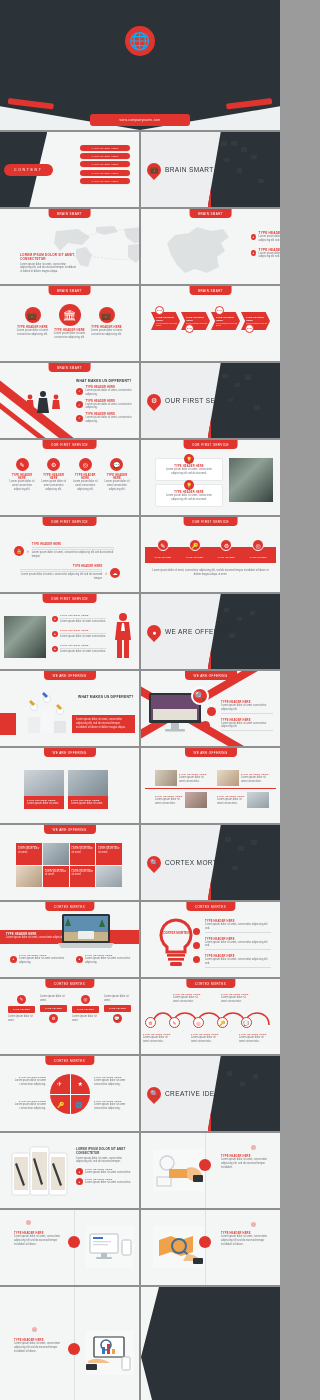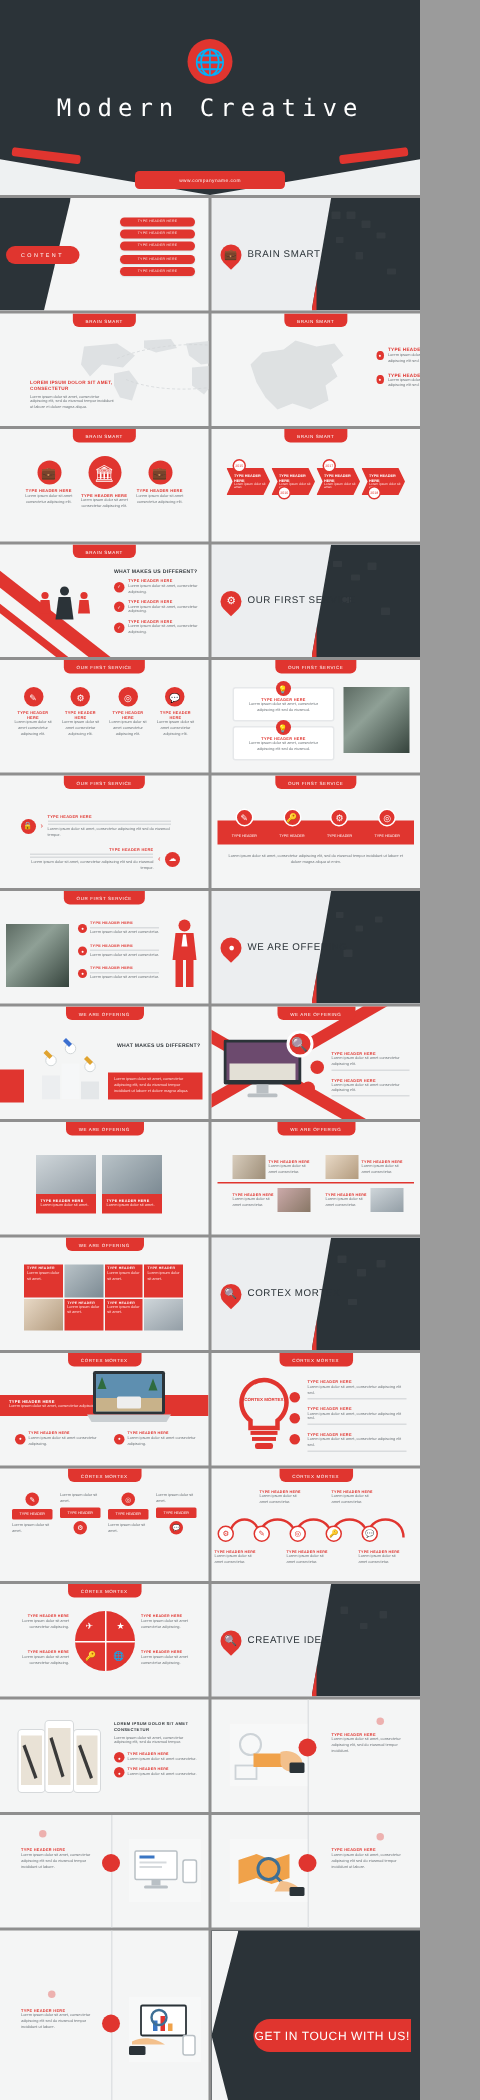--- a/index.html
+++ b/index.html
@@ -82,21 +82,20 @@
 </style>
 </head>
 <body>
 
 <div class="page">
 
   <div class="title-slide">
     <div class="title-globe">
       <span class="globe-glyph">🌐</span>
     </div>
-    <div class="title-text">Modern Creative</div>
     <div class="title-fold"></div>
     <div class="fold-accent-l"></div>
     <div class="fold-accent-r"></div>
     <div class="title-url">
       <span>www.companyname.com</span>
     </div>
   </div>
 
   <div class="grid">
 
@@ -859,19 +858,16 @@
           <rect x="26" y="18" width="3" height="5" fill="#f0a24a"></rect>
         <circle cx="20" cy="14" r="5" fill="none" stroke="#3e6f94" stroke-width="1.6"></circle>
         <path d="M2 30c8-4 16-2 22 2H2z" fill="#f3c08c"></path>
         <rect x="0" y="33" width="11" height="6" rx="1" fill="#2b3338"></rect>
         <rect x="36" y="26" width="8" height="13" rx="1.5" fill="#fff" stroke="#b9c0c5" stroke-width="1"></rect>
       </svg>
     </div>
 
     <div class="final">
       <div class="final-shape"></div>
-      <div class="final-btn">
-        <span>GET IN TOUCH WITH US!</span>
-      </div>
     </div>
 
   </div>
 </div>
 
 </body></html>

